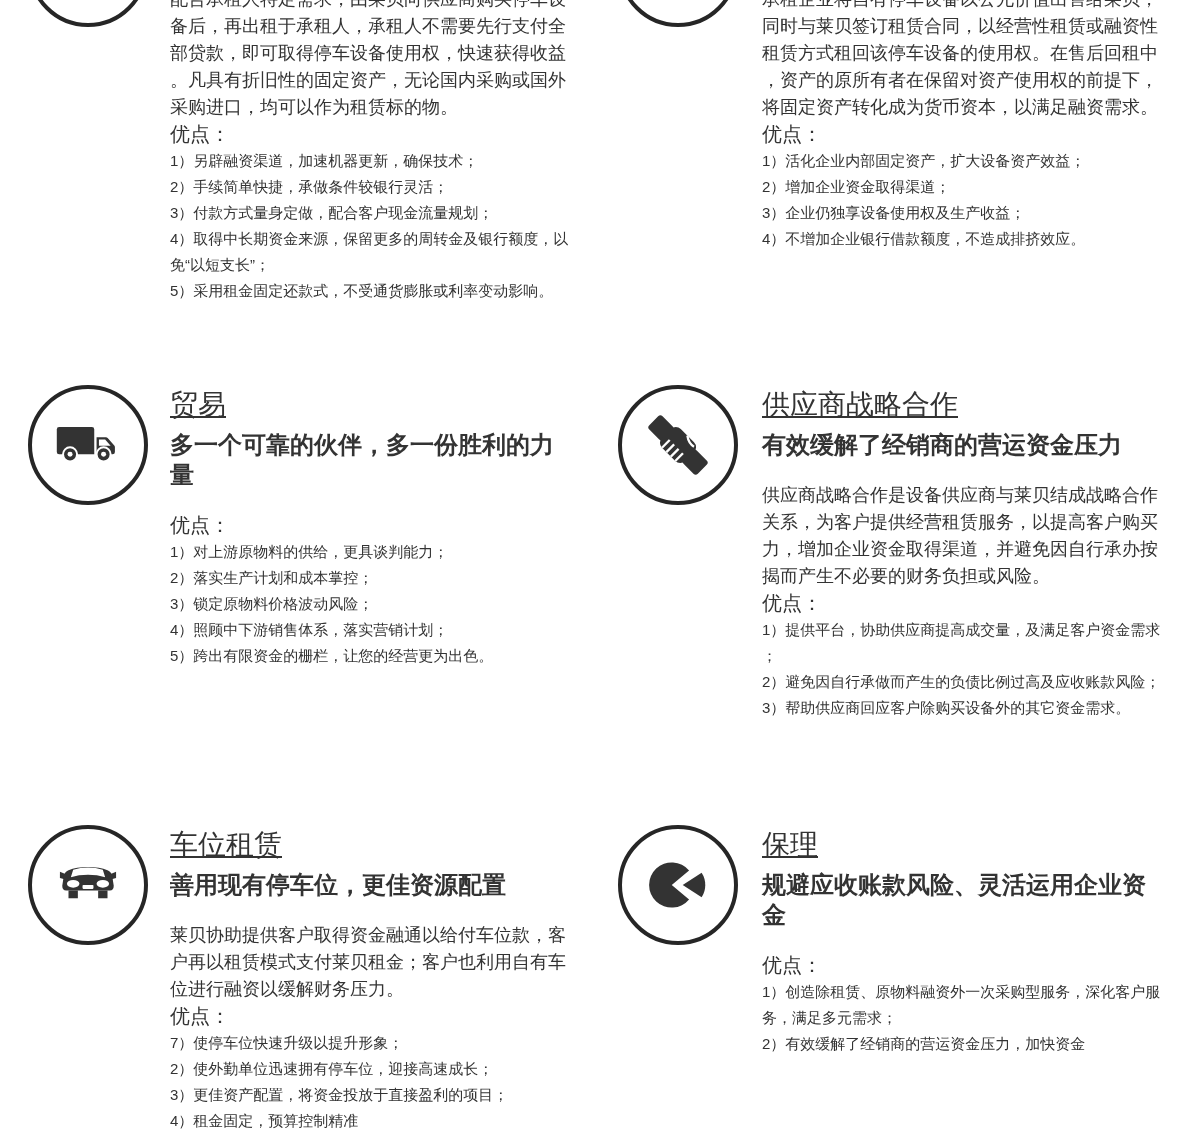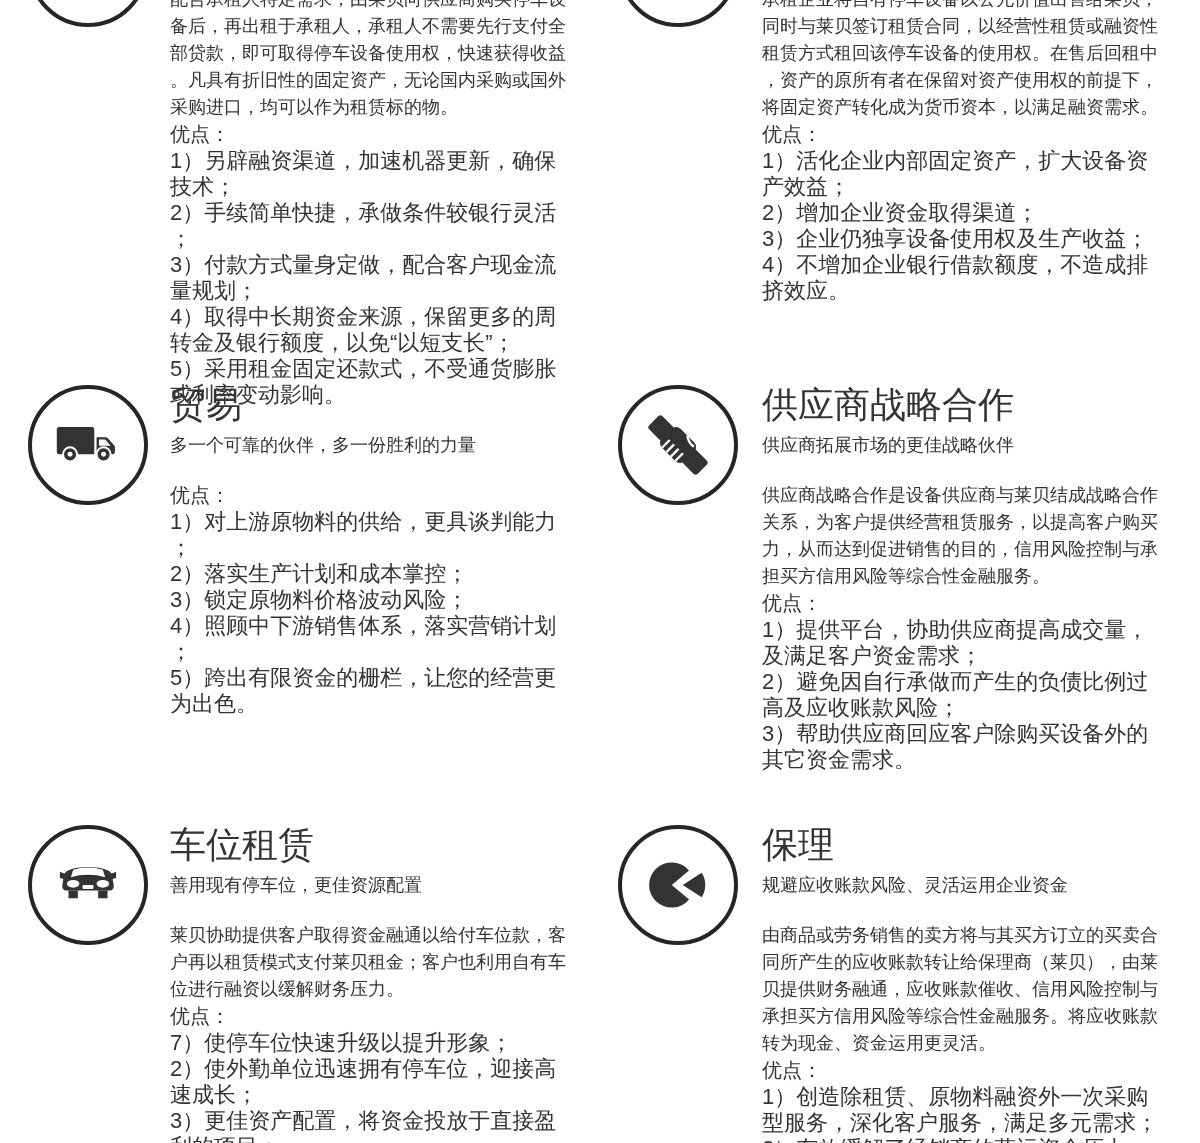--- a/index.html
+++ b/index.html
@@ -6,25 +6,25 @@
   .stage{
     position:relative;width:1200px;height:1143px;overflow:hidden;background:#ffffff;
     font-family:"Liberation Sans","DejaVu Sans",sans-serif;color:#333333;
   }
   .icon-circle{
     position:absolute;width:112px;height:112px;border:4px solid #262626;border-radius:50%;
     background:#ffffff;display:flex;align-items:center;justify-content:center;box-sizing:content-box;
   }
   .icon-circle svg{display:block;}
   .txt{position:absolute;width:402px;}
-  .title{font-size:36px;line-height:34px;font-weight:400;margin:0;}
-  .subtitle{font-size:18px;line-height:30px;font-weight:400;margin:8px 0 22px;}
+  .title{font-size:28px;line-height:34px;font-weight:400;margin:0;text-decoration:underline;}
+  .subtitle{font-size:24px;line-height:30px;font-weight:700;margin:8px 0 22px;}
   .body{font-size:18px;line-height:27px;margin:0;line-break:anywhere;word-break:break-all;}
   .adv-label{font-size:20px;line-height:27px;font-weight:400;margin:0;}
-  .adv-item{font-size:22px;line-height:26px;line-break:anywhere;word-break:break-all;}
+  .adv-item{font-size:15px;line-height:26px;line-break:anywhere;word-break:break-all;}
   
   #sec0-icon{left:28px;top:-93px;}  #sec0-txt{left:170px;top:-14px;}
   #sec1-icon{left:618px;top:-93px;} #sec1-txt{left:762px;top:-14px;}
   #sec2-icon{left:28px;top:385px;}  #sec2-txt{left:170px;top:388px;}
   #sec3-icon{left:618px;top:385px;} #sec3-txt{left:762px;top:388px;}
   #sec4-icon{left:28px;top:825px;}  #sec4-txt{left:170px;top:828px;}
   #sec5-icon{left:618px;top:825px;} #sec5-txt{left:762px;top:828px;}
 </style>
 </head>
 <body>
@@ -85,22 +85,22 @@
         <line x1="38" y1="67" x2="38" y2="53" stroke="#ffffff" stroke-width="3"></line>
         <line x1="46" y1="67" x2="46" y2="53" stroke="#ffffff" stroke-width="3"></line>
         <line x1="54" y1="67" x2="54" y2="53" stroke="#ffffff" stroke-width="3"></line>
         <line x1="62" y1="67" x2="62" y2="53" stroke="#ffffff" stroke-width="3"></line>
         <path d="M50 33 q8 6 16 4" stroke="#ffffff" stroke-width="3" fill="none"></path>
       </g>
     </svg>
   </div>
   <div class="txt" id="sec3-txt">
     <h3 class="title">供应商战略合作</h3>
-    <div class="subtitle">供应商拓展市场的更佳战略伙伴</div>
-    <p class="body">供应商战略合作是设备供应商与莱贝结成战略合作关系，为客户提供经营租赁服务，以提高客户购买力，从而达到促进销售的目的，信用风险控制与承担买方信用风险等综合性金融服务。</p>
+    <div class="subtitle">有效缓解了经销商的营运资金压力</div>
+    <p class="body">供应商战略合作是设备供应商与莱贝结成战略合作关系，为客户提供经营租赁服务，以提高客户购买力，增加企业资金取得渠道，并避免因自行承办按揭而产生不必要的财务负担或风险。</p>
     <p class="adv-label">优点：</p>
     <div class="adv-item">1）提供平台，协助供应商提高成交量，及满足客户资金需求；</div>
     <div class="adv-item">2）避免因自行承做而产生的负债比例过高及应收账款风险；</div>
     <div class="adv-item">3）帮助供应商回应客户除购买设备外的其它资金需求。</div>
   </div>
 
   <div class="icon-circle" id="sec4-icon">
     <svg width="78" height="78" viewBox="0 0 100 100">
       <g fill="#333333">
         <path d="M14 33 l7 3 v7 l-7 -2 z"></path>
@@ -130,19 +130,18 @@
     <svg width="78" height="78" viewBox="0 0 100 100">
       <g fill="#333333">
         <path d="M42 50 L64.2 31.4 A29 29 0 1 0 64.2 68.6 Z"></path>
         <path d="M56 50 L80.3 34.2 A29 29 0 0 1 80.3 65.8 Z"></path>
       </g>
     </svg>
   </div>
   <div class="txt" id="sec5-txt">
     <h3 class="title">保理</h3>
     <div class="subtitle">规避应收账款风险、灵活运用企业资金</div>
-    <p class="body">由商品或劳务销售的卖方将与其买方订立的买卖合同所产生的应收账款转让给保理商（莱贝），由莱贝提供财务融通，应收账款催收、信用风险控制与承担买方信用风险等综合性金融服务。将应收账款转为现金、资金运用更灵活。</p>
     <p class="adv-label">优点：</p>
     <div class="adv-item">1）创造除租赁、原物料融资外一次采购型服务，深化客户服务，满足多元需求；</div>
     <div class="adv-item">2）有效缓解了经销商的营运资金压力，加快资金</div>
   </div>
 
 </div>
 
 </body></html>

